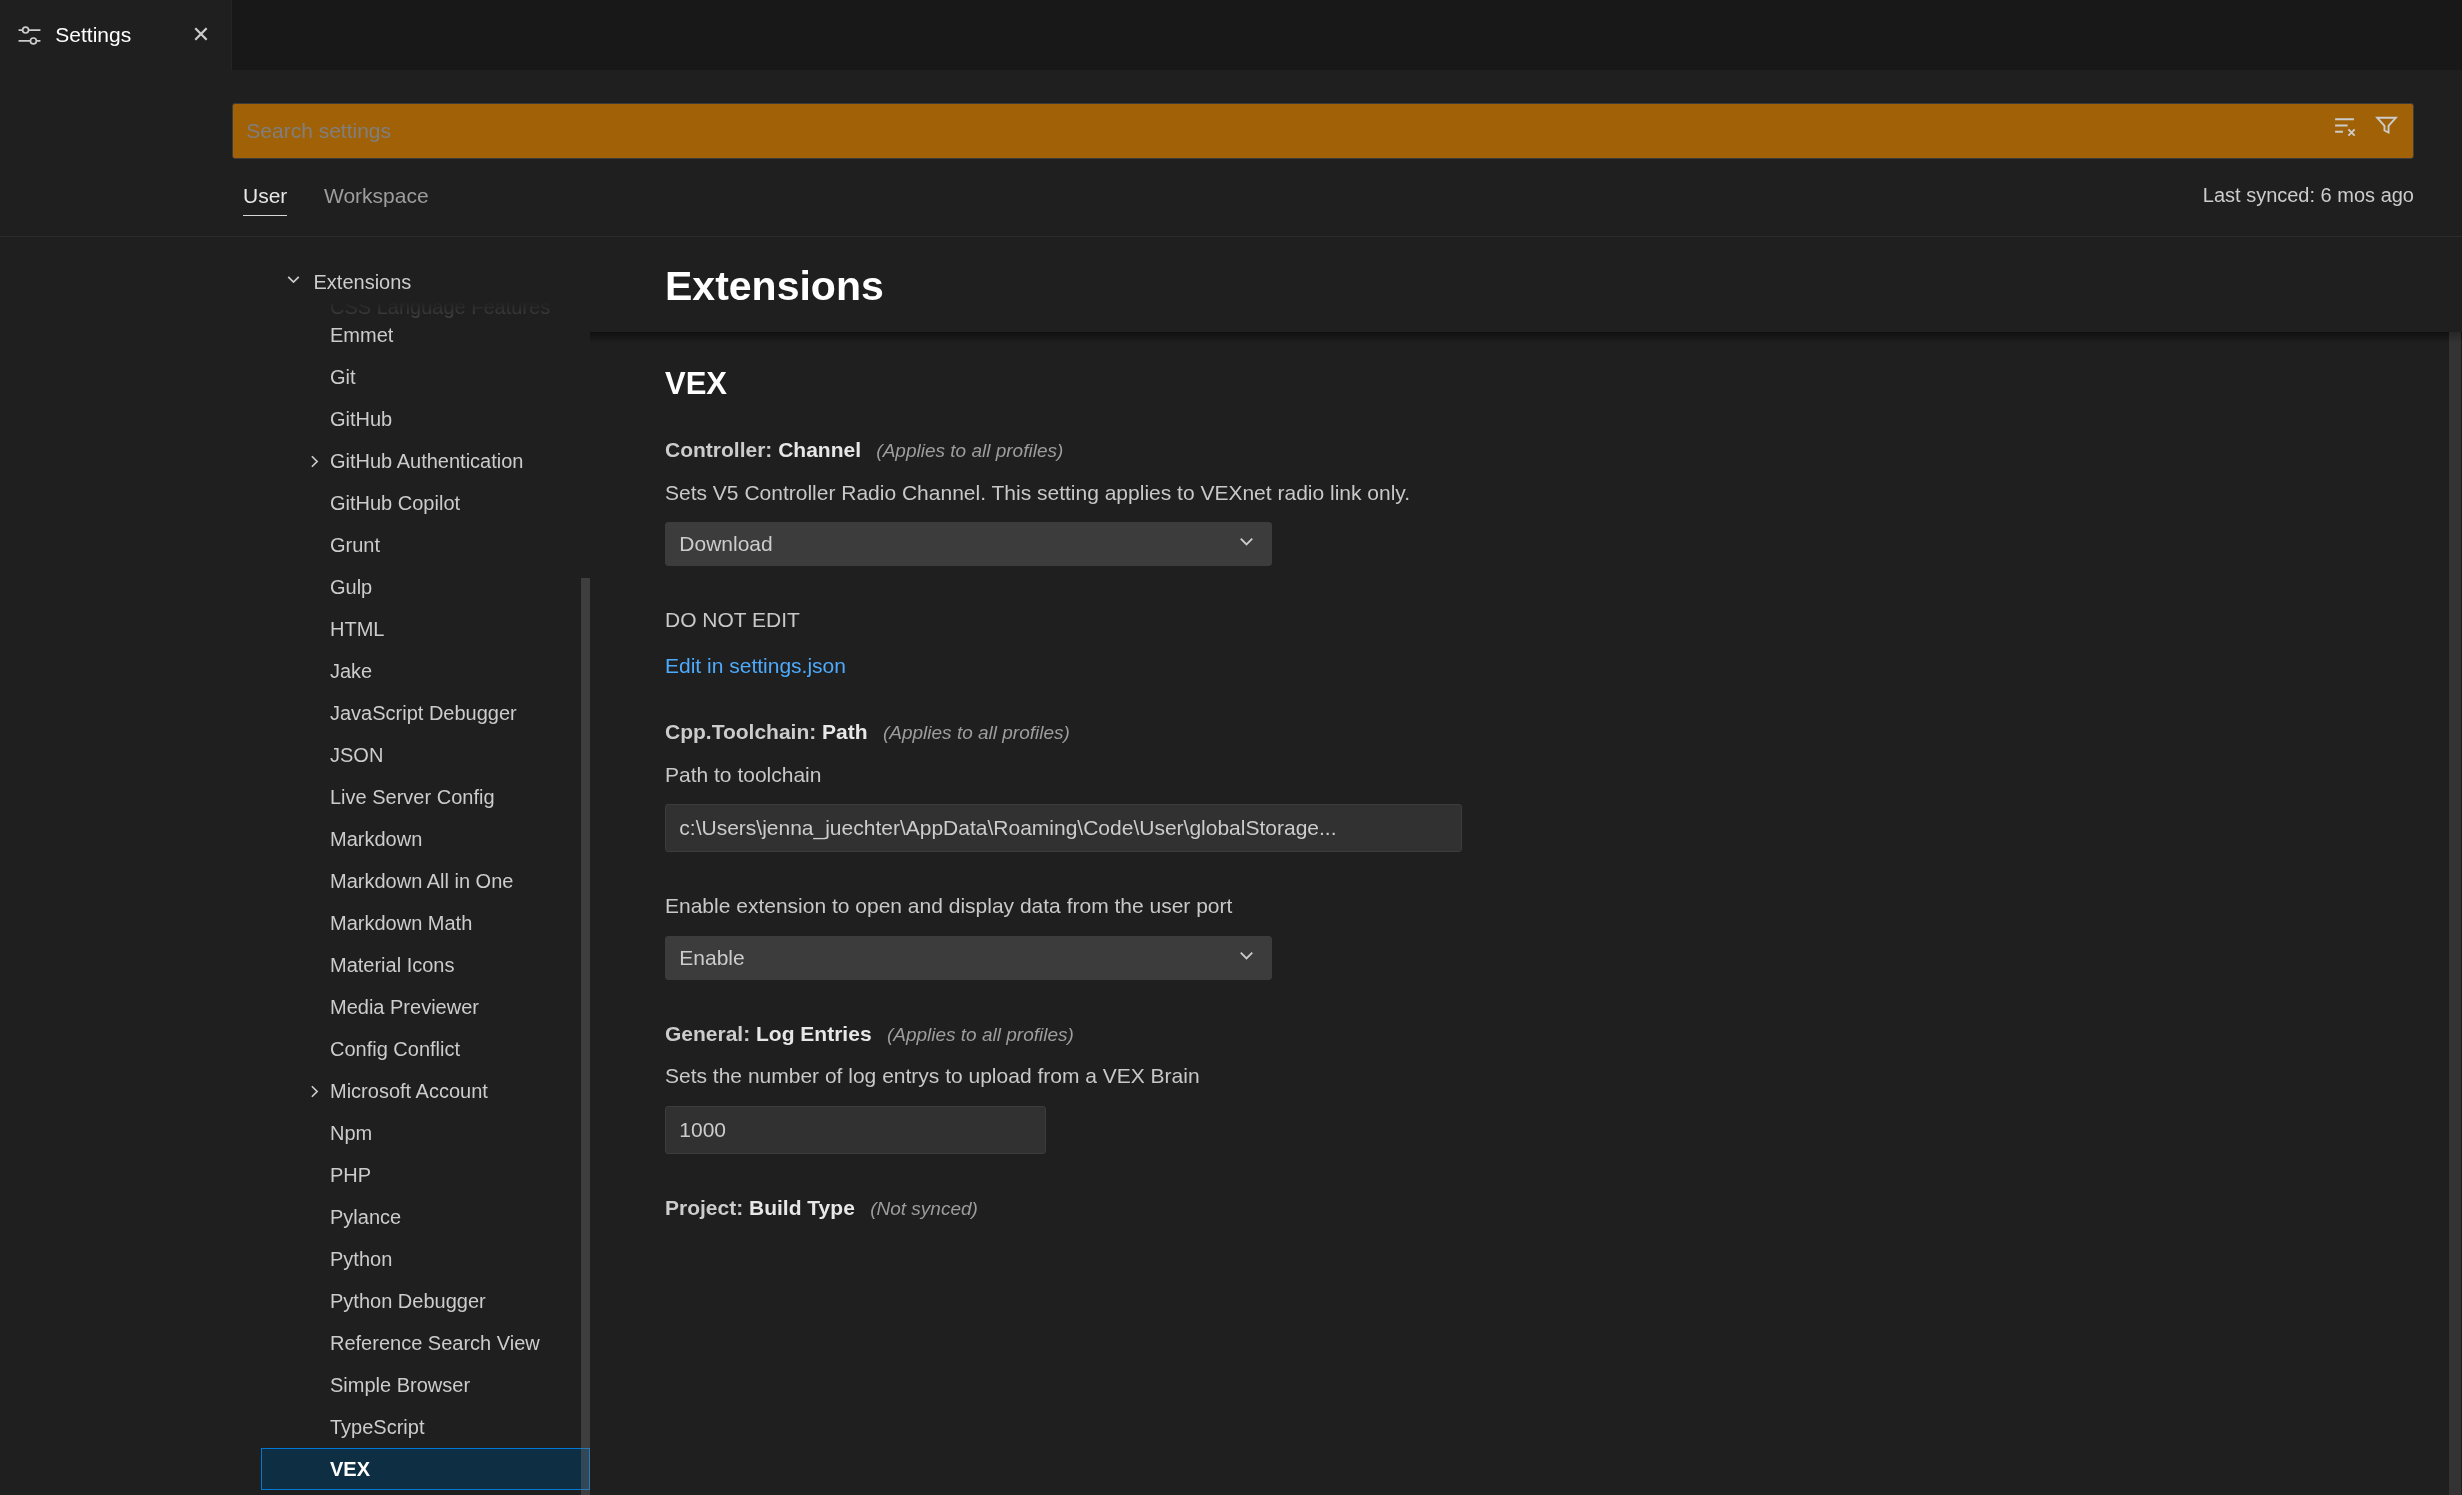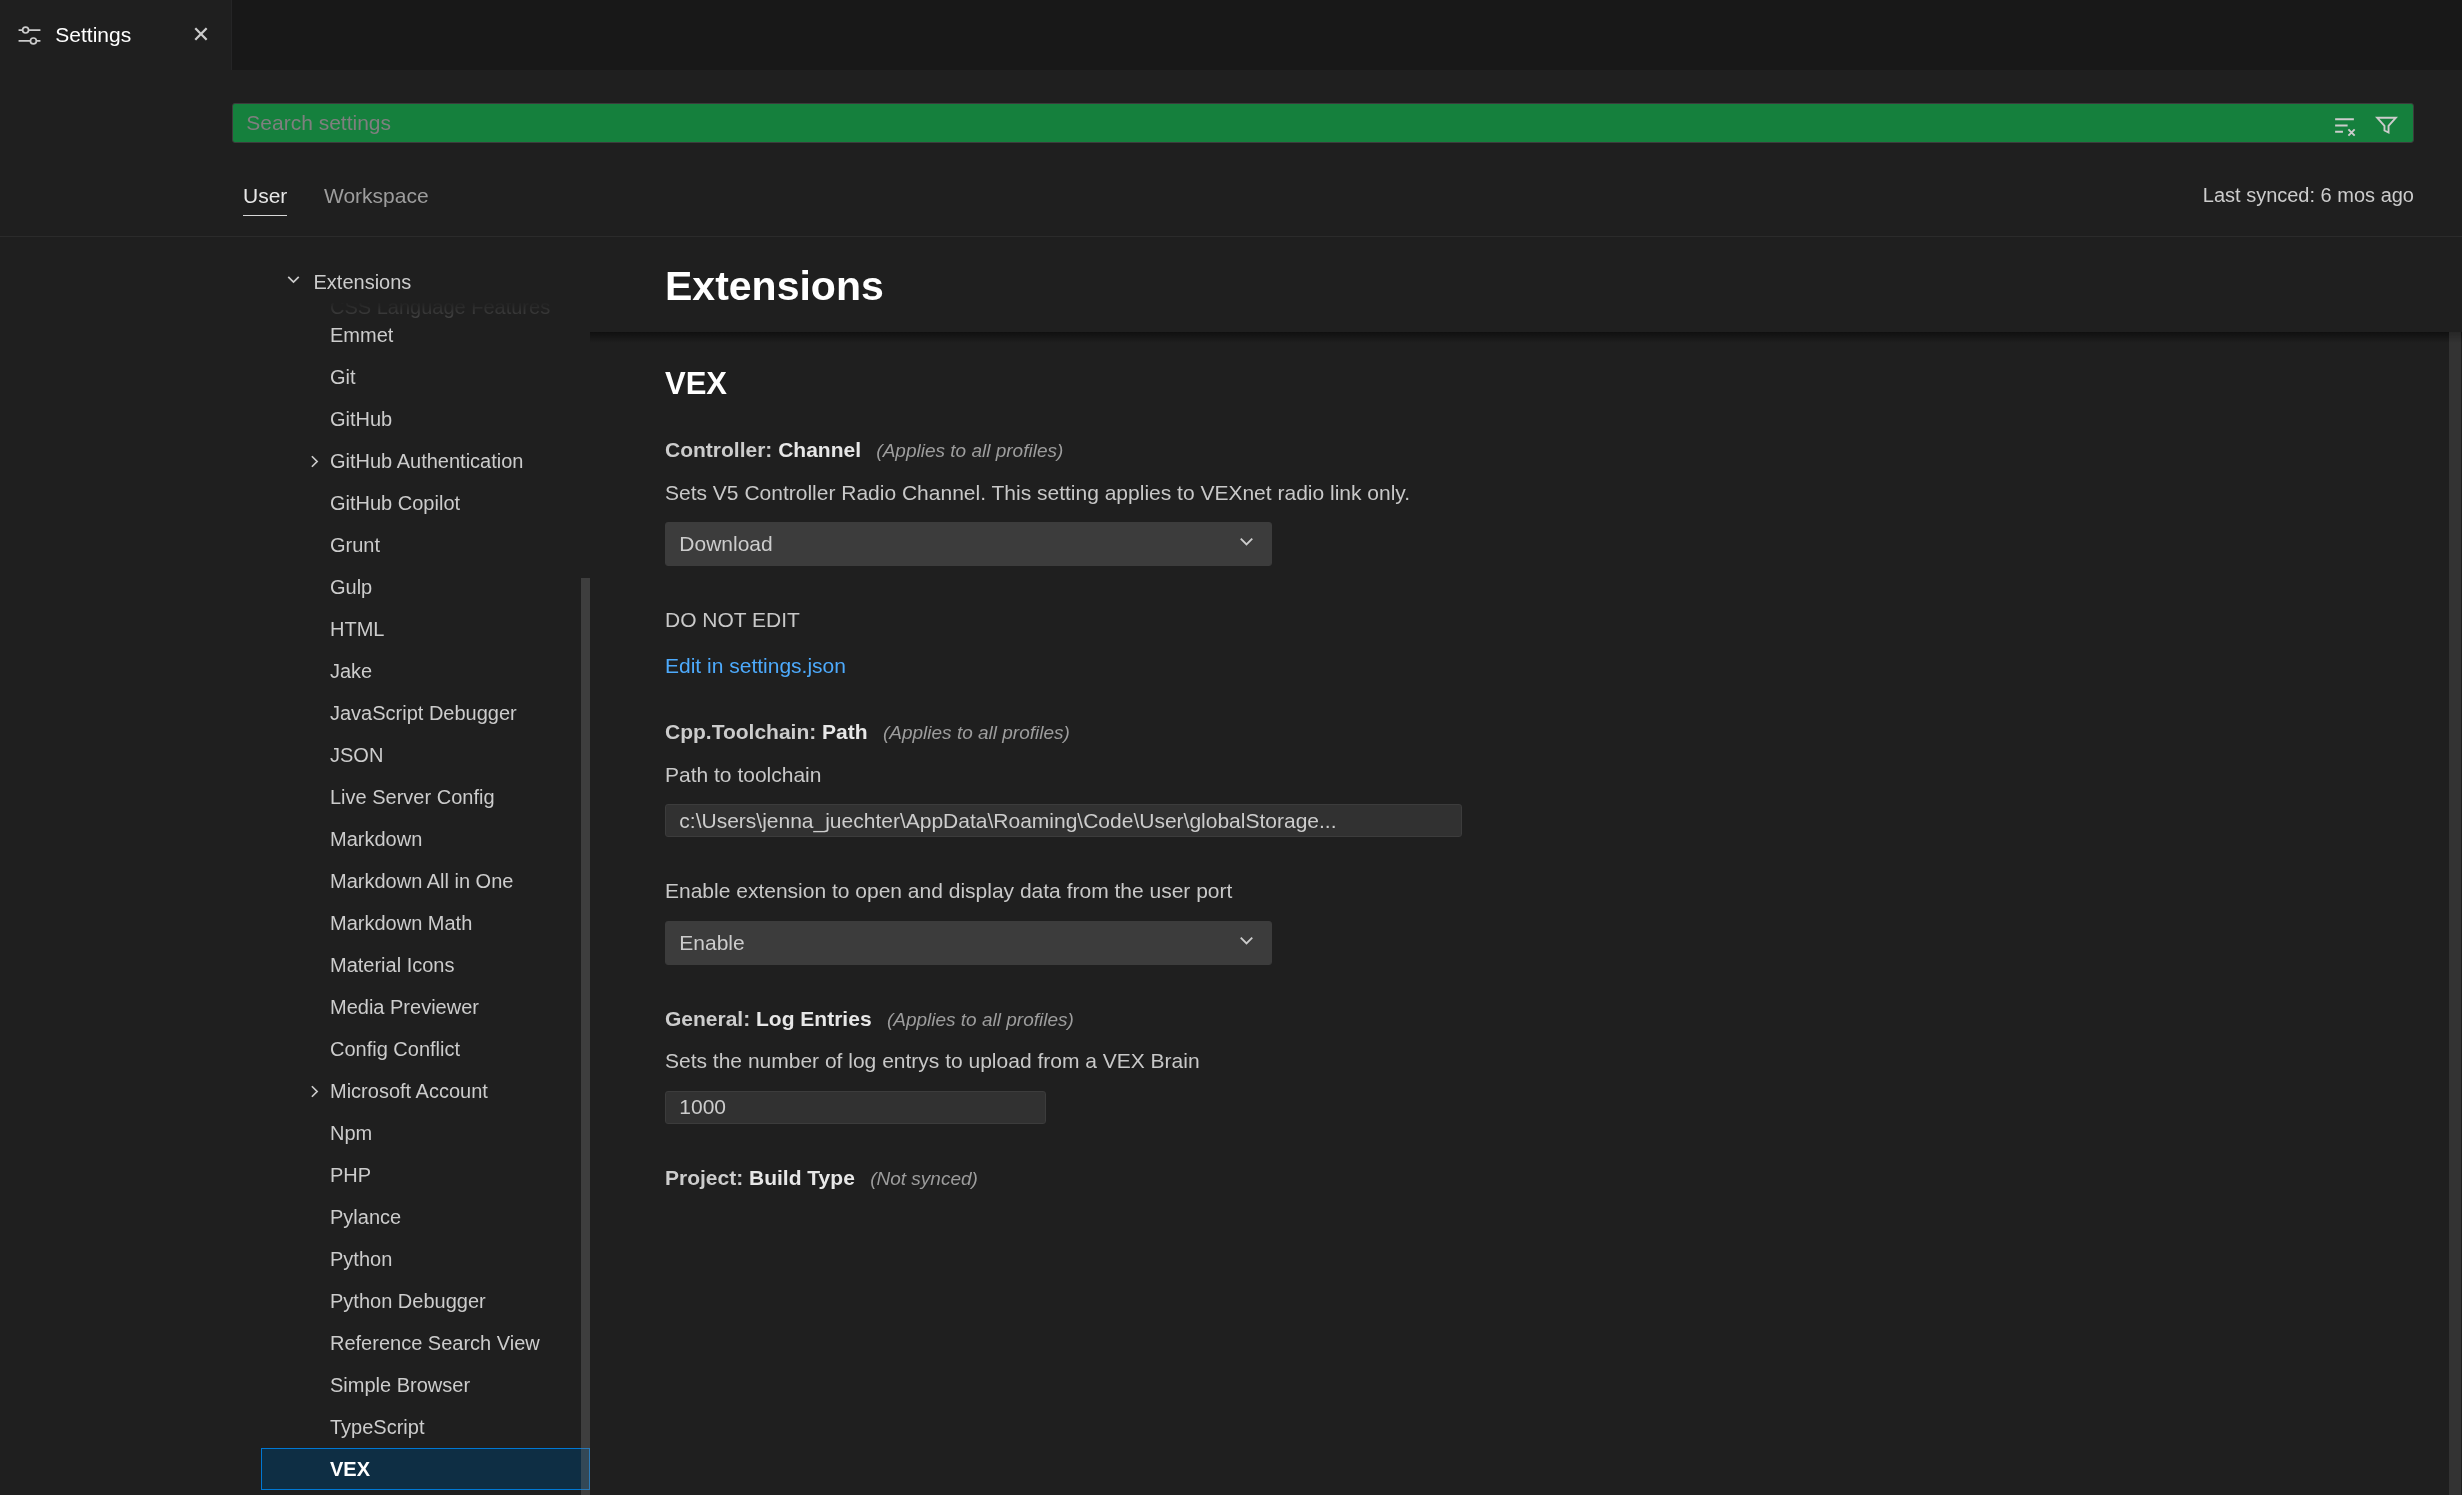--- a/index.html
+++ b/index.html
@@ -16,22 +16,22 @@
     position:absolute; left:0; top:0; width:232px; height:70px; background:var(--bg,#1f1f1f);
     display:flex; align-items:center; gap:13.3px; padding:0 17px; border-right:1px solid #252526; cursor:pointer;
   }
   .tab-label { color:#ffffff; font-size:21px; white-space:nowrap; }
   .tab-close { margin-left:auto; color:#cccccc; font-size:22px; line-height:1; padding:3.8px; }
   .tab-icon svg, .search-icons svg { display:block; }
 
   
   .search-wrap { position:absolute; top:70px; left:0; right:0; height:101px; background:var(--bg,#1f1f1f); }
   .search-input {
-    position:absolute; left:232px; top:33px; width:2182px; height:40px;
-    background:#15803d; border:1px solid #3c3c3c; border-radius:2.9px;
+    position:absolute; left:232px; top:33px; width:2182px; height:56px;
+    background:#a16207; border:1px solid #3c3c3c; border-radius:2.9px;
     color:#cccccc; font-size:21px; padding:0 105px 0 13.3px; outline:none;
     font-family:"Liberation Sans", sans-serif;
   }
   .search-input::placeholder { color:#7f7f7f; }
   .search-icons { position:absolute; right:60px; top:33px; height:44px; display:flex; align-items:center; gap:11.4px; }
   .search-icons > span { display:flex; padding:2.9px; cursor:pointer; }
 
   
   .scope-tabs { position:absolute; top:171px; left:0; right:0; height:65px; }
   .scope-tab { position:absolute; top:13.3px; font-size:21px; color:#9d9d9d; cursor:pointer; padding-bottom:6.7px; }
@@ -87,21 +87,21 @@
   .setting-control { margin-top:15px; }
   .setting-control.link-control { margin-top:19px; }
 
   .select {
     width:607px; height:44px; background:#3c3c3c; border:1px solid #3c3c3c; border-radius:2.9px;
     display:flex; align-items:center; padding:0 13.3px; color:#cccccc; cursor:pointer;
   }
   .select .select-value { flex:1; font-size:21px; }
   .setting-link { color:var(--link,#4daafc); text-decoration:none; font-size:21px; cursor:pointer; }
   .text-input {
-    height:33px; background:#313131; border:1px solid #3c3c3c; border-radius:2.9px;
+    height:48px; background:#313131; border:1px solid #3c3c3c; border-radius:2.9px;
     color:#cccccc; font-size:21px; padding:0 13.3px; outline:none;
     font-family:"Liberation Sans", sans-serif;
   }
   .text-input.wide { width:797px; }
   .text-input.narrow { width:381px; }
 </style>
 </head>
 <body>
 
 <div class="window">

